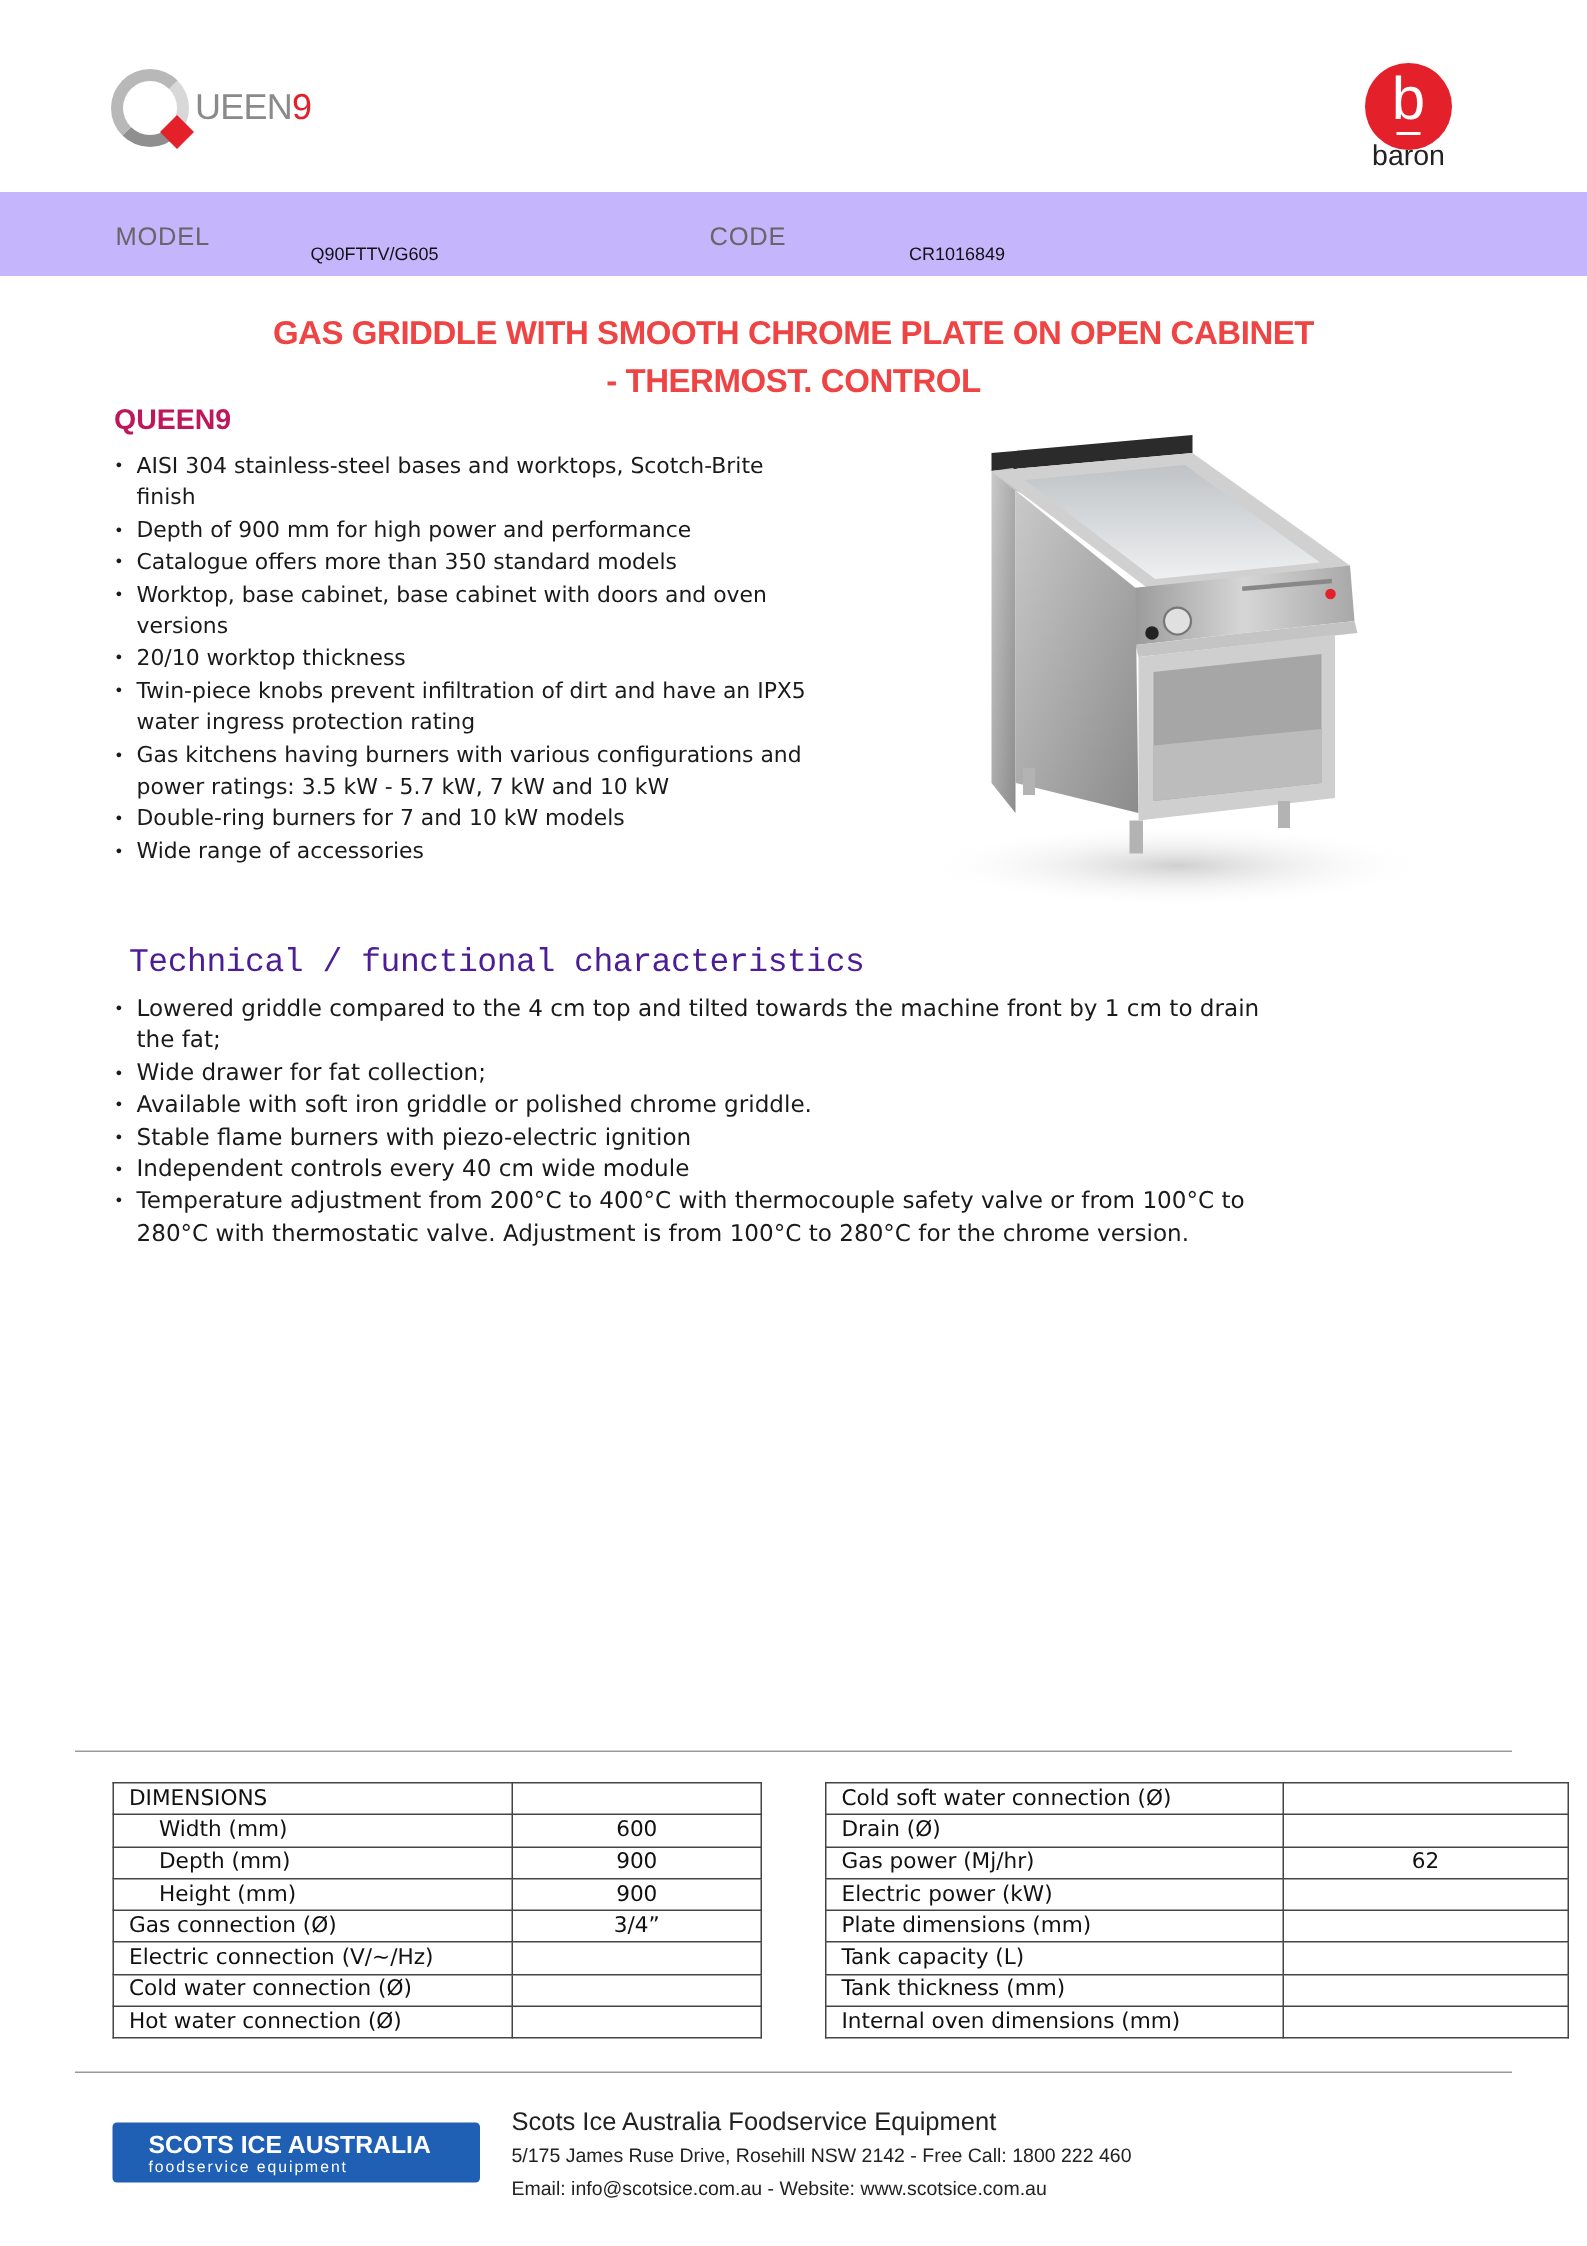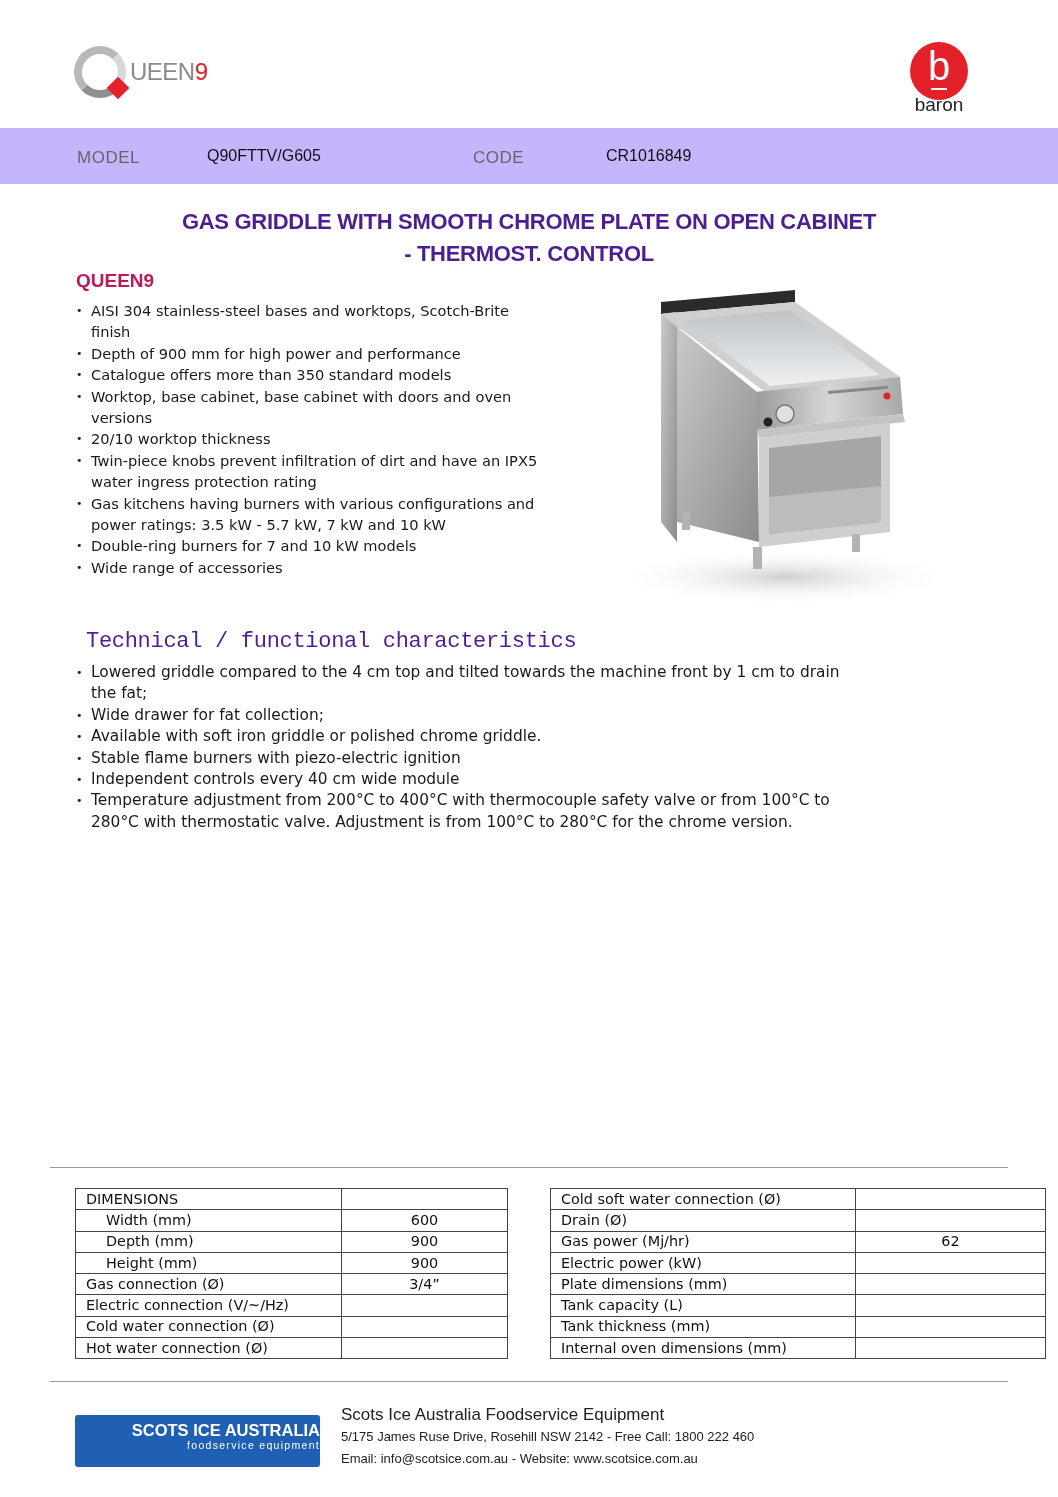--- a/index.html
+++ b/index.html
@@ -18,25 +18,25 @@
     .baron-logo { position: absolute; left: 904px; top: 42px; width: 70px; height: 72px; text-align: center; }
     .baron-circle { width: 58px; height: 58px; border-radius: 50%; background: #e4202a; margin: 0 auto; position: relative; }
     .baron-b { position: absolute; left: 0; right: 0; top: 2px; color: #ffffff; font-family: "Liberation Sans", sans-serif;
                font-size: 40px; line-height: 44px; }
     .baron-underline { position: absolute; left: 21px; top: 46px; width: 16px; height: 2px; background: #ffffff; }
     .baron-word { font-family: "Liberation Sans", sans-serif; font-size: 19px; color: #222; line-height: 18px; margin-top: -4px; }
 
     
     .model-bar { position: absolute; left: 0; top: 128px; width: 1058px; height: 56px; background: #c4b5fd; }
     .mb-label { position: absolute; top: 20px; font-family: "Liberation Sans", sans-serif; font-size: 17px; color: #666; letter-spacing: 0.5px; }
-    .mb-value { position: absolute; top: 19px; font-family: "Liberation Sans", sans-serif; font-size: 16px; color: #111; }
+    .mb-value { position: absolute; top: 34px; font-family: "Liberation Sans", sans-serif; font-size: 12px; color: #111; }
 
     
     .title { position: absolute; left: 0; width: 1058px; top: 206px; text-align: center; font-family: "Liberation Sans", sans-serif;
-             font-weight: bold; font-size: 22px; line-height: 32px; color: #4c1d95; letter-spacing: -0.3px; }
+             font-weight: bold; font-size: 22px; line-height: 32px; color: #ef4444; letter-spacing: -0.3px; }
     .brand-heading { position: absolute; left: 76px; top: 270px; font-family: Liberation Sans, sans-serif; font-weight: bold; font-size: 19px; color: #be185d; }
 
     
     ul.bullets { list-style: none; position: absolute; }
     ul.bullets li { position: relative; padding-left: 15px; font-family: "DejaVu Sans", sans-serif; color: #1a1a1a; }
     ul.bullets li::before { content: "•"; position: absolute; left: 0; top: 0; font-size: 11px; }
     .feat { left: 76px; top: 300px; width: 470px; }
     .feat li { font-size: 14.6px; line-height: 21.4px; }
     .tech { left: 76px; top: 662px; width: 775px; }
     .tech li { font-family: "Liberation Sans", sans-serif; font-size: 15.4px; line-height: 21.4px; }
@@ -53,21 +53,21 @@
     table.spec { position: absolute; border-collapse: collapse; font-family: "DejaVu Sans", sans-serif; font-size: 14.4px; color: #111; }
     table.spec td { border: 1px solid #444; height: 21.3px; padding: 0 10px; line-height: 19px; white-space: nowrap; }
     table.spec td.val { text-align: center; width: 166px; }
     table.spec td.indent { padding-left: 30px; }
     .t-left { left: 75px; top: 1188px; width: 433px; border-radius: 25px; }
     .t-left td.lbl { width: 266px; }
     .t-right { left: 550px; top: 1188px; width: 496px; }
     .t-right td.lbl { width: 266px; }
 
     
-    .sia-logo { position: absolute; left: 75px; top: 1415px; width: 245px; height: 52px; background: #1f5fb4; border-radius: 3px; text-align: right; color: #ffffff; padding-left: 24px; }
+    .sia-logo { position: absolute; left: 75px; top: 1415px; width: 245px; height: 40px; background: #1f5fb4; border-radius: 3px; text-align: left; color: #ffffff; padding-left: 24px; }
     .sia-name { font-family: "Liberation Sans", sans-serif; font-weight: bold; font-size: 16.5px; line-height: 18px; margin-top: 6px; }
     .sia-tag { font-family: "Liberation Sans", sans-serif; font-size: 10.5px; letter-spacing: 1.3px; line-height: 12px; }
     .foot-company { position: absolute; left: 341px; top: 1405px; font-family: "Liberation Sans", sans-serif; font-size: 17px; color: #222; }
     .foot-line { position: absolute; left: 341px; font-family: "Liberation Sans", sans-serif; font-size: 13px; color: #222; }
   </style>
 </head>
 <body>
 
 <div class="q9-logo">
   <div class="q9-ring"></div>

